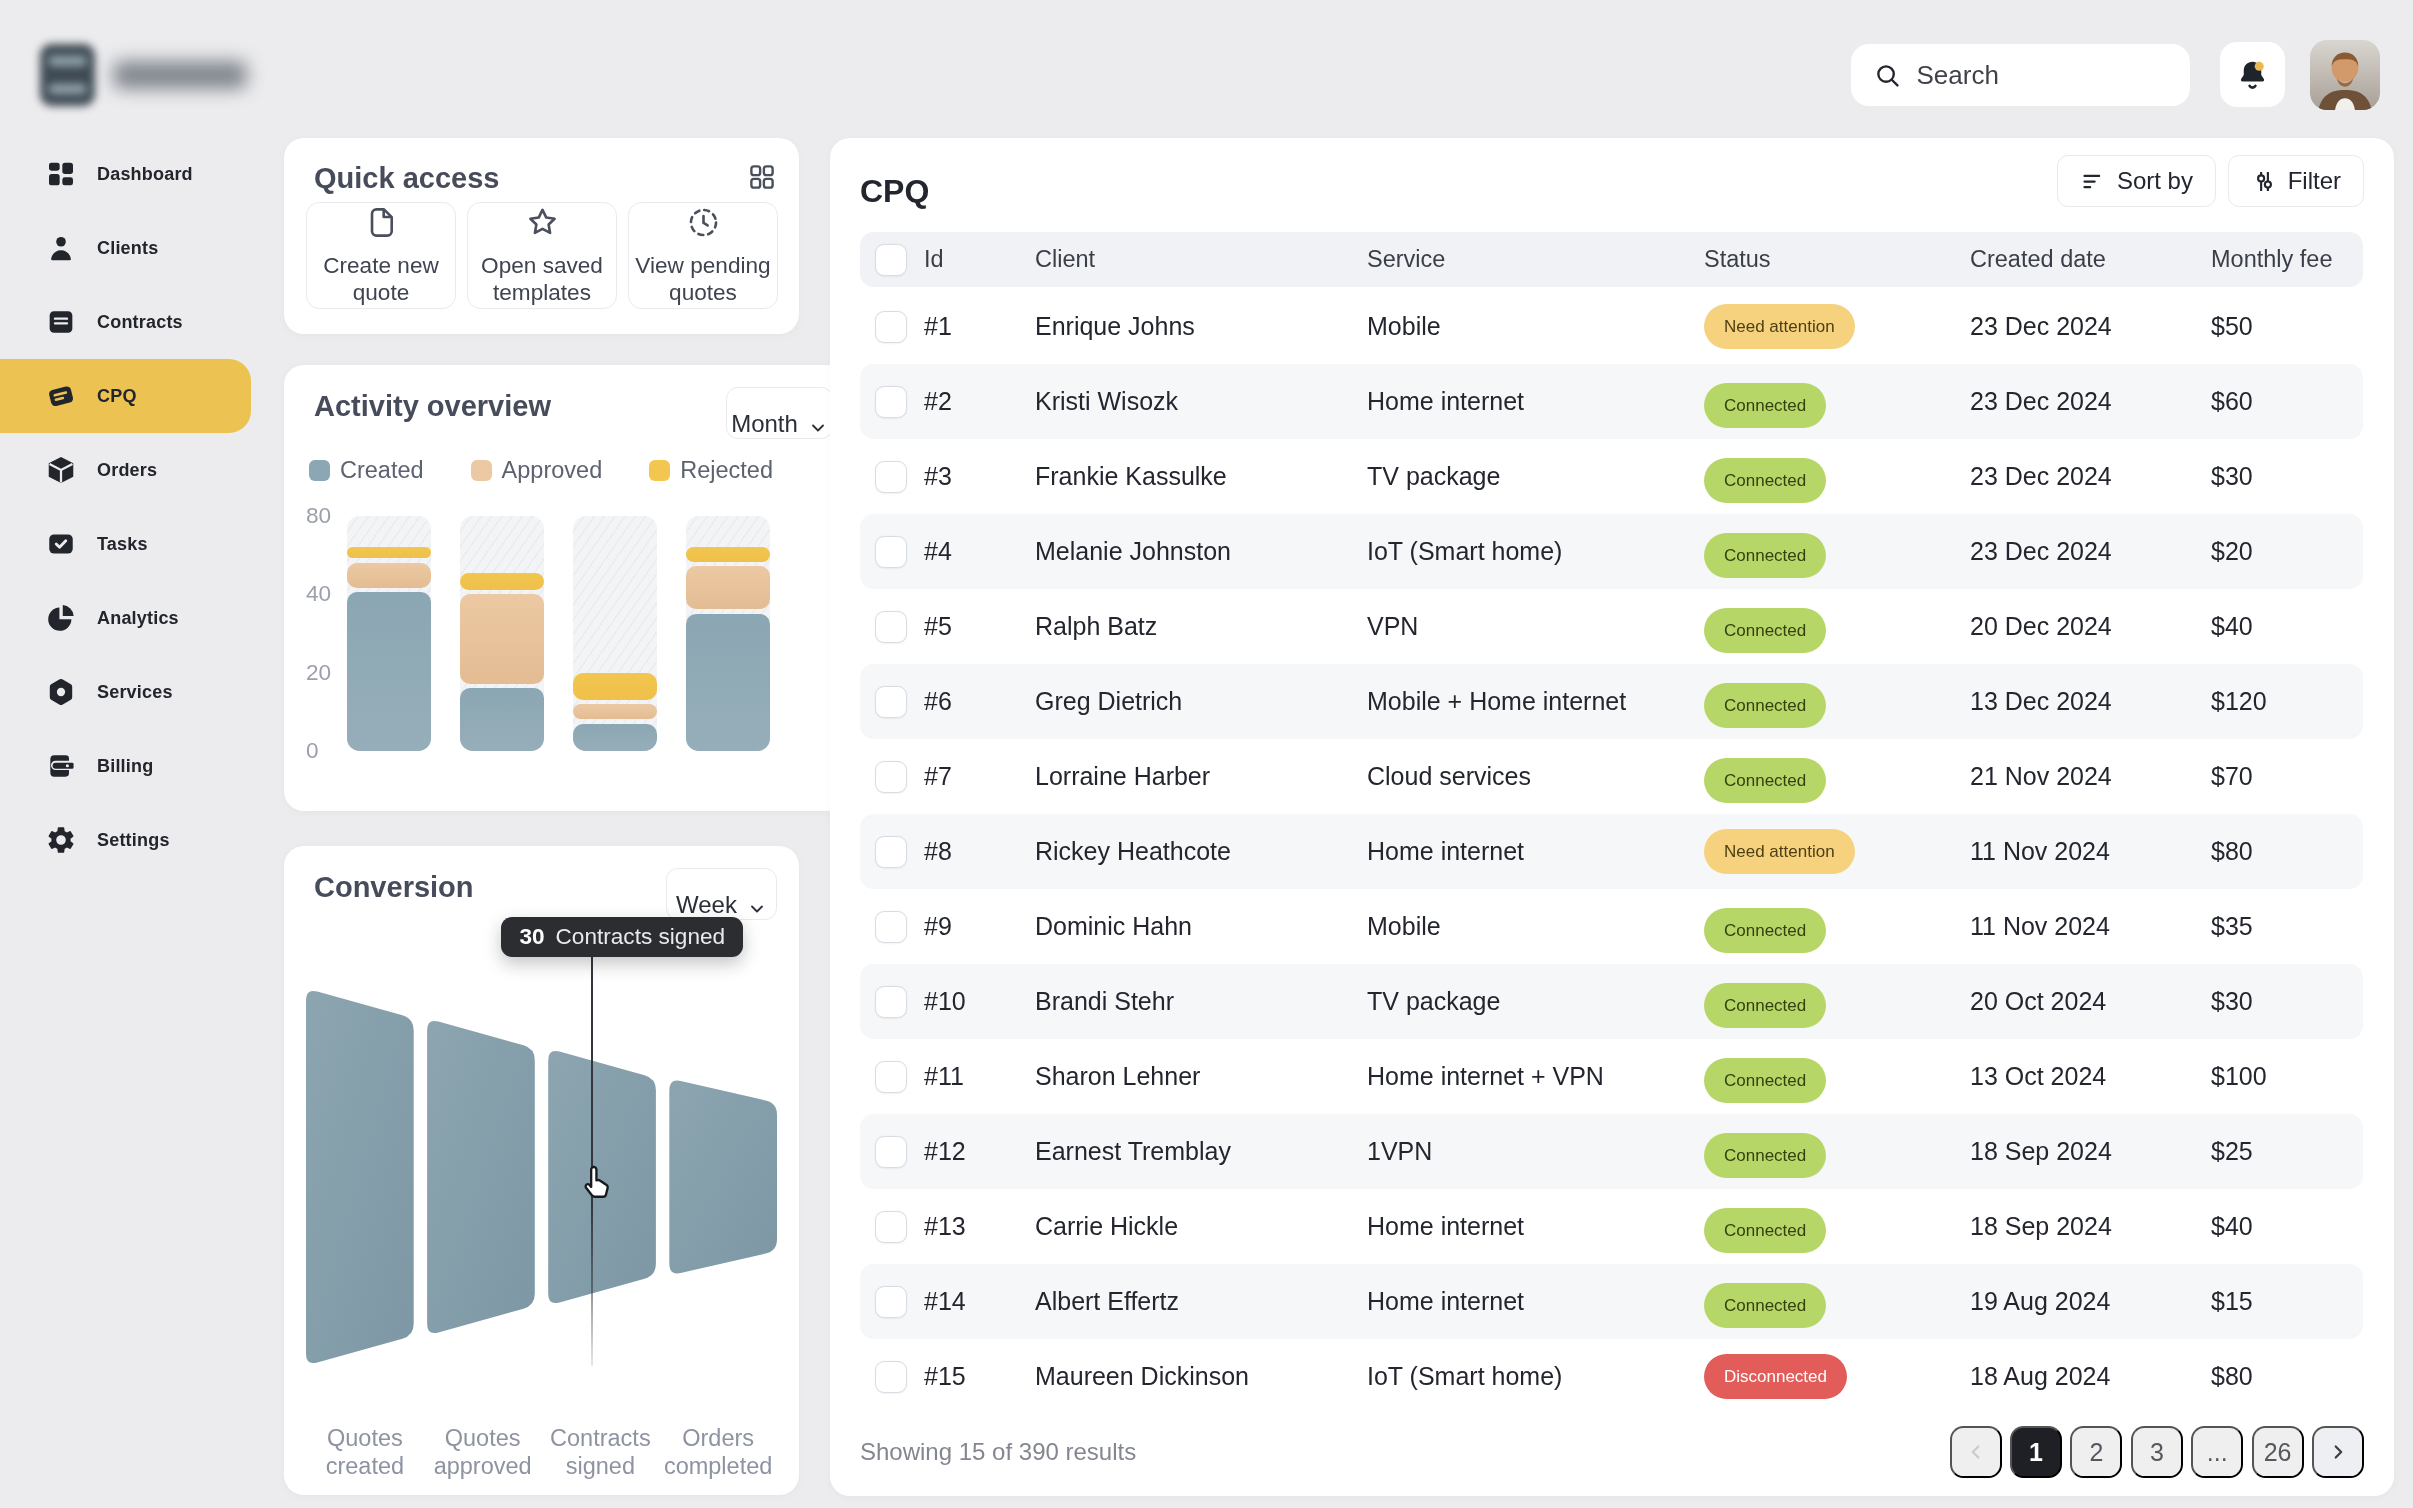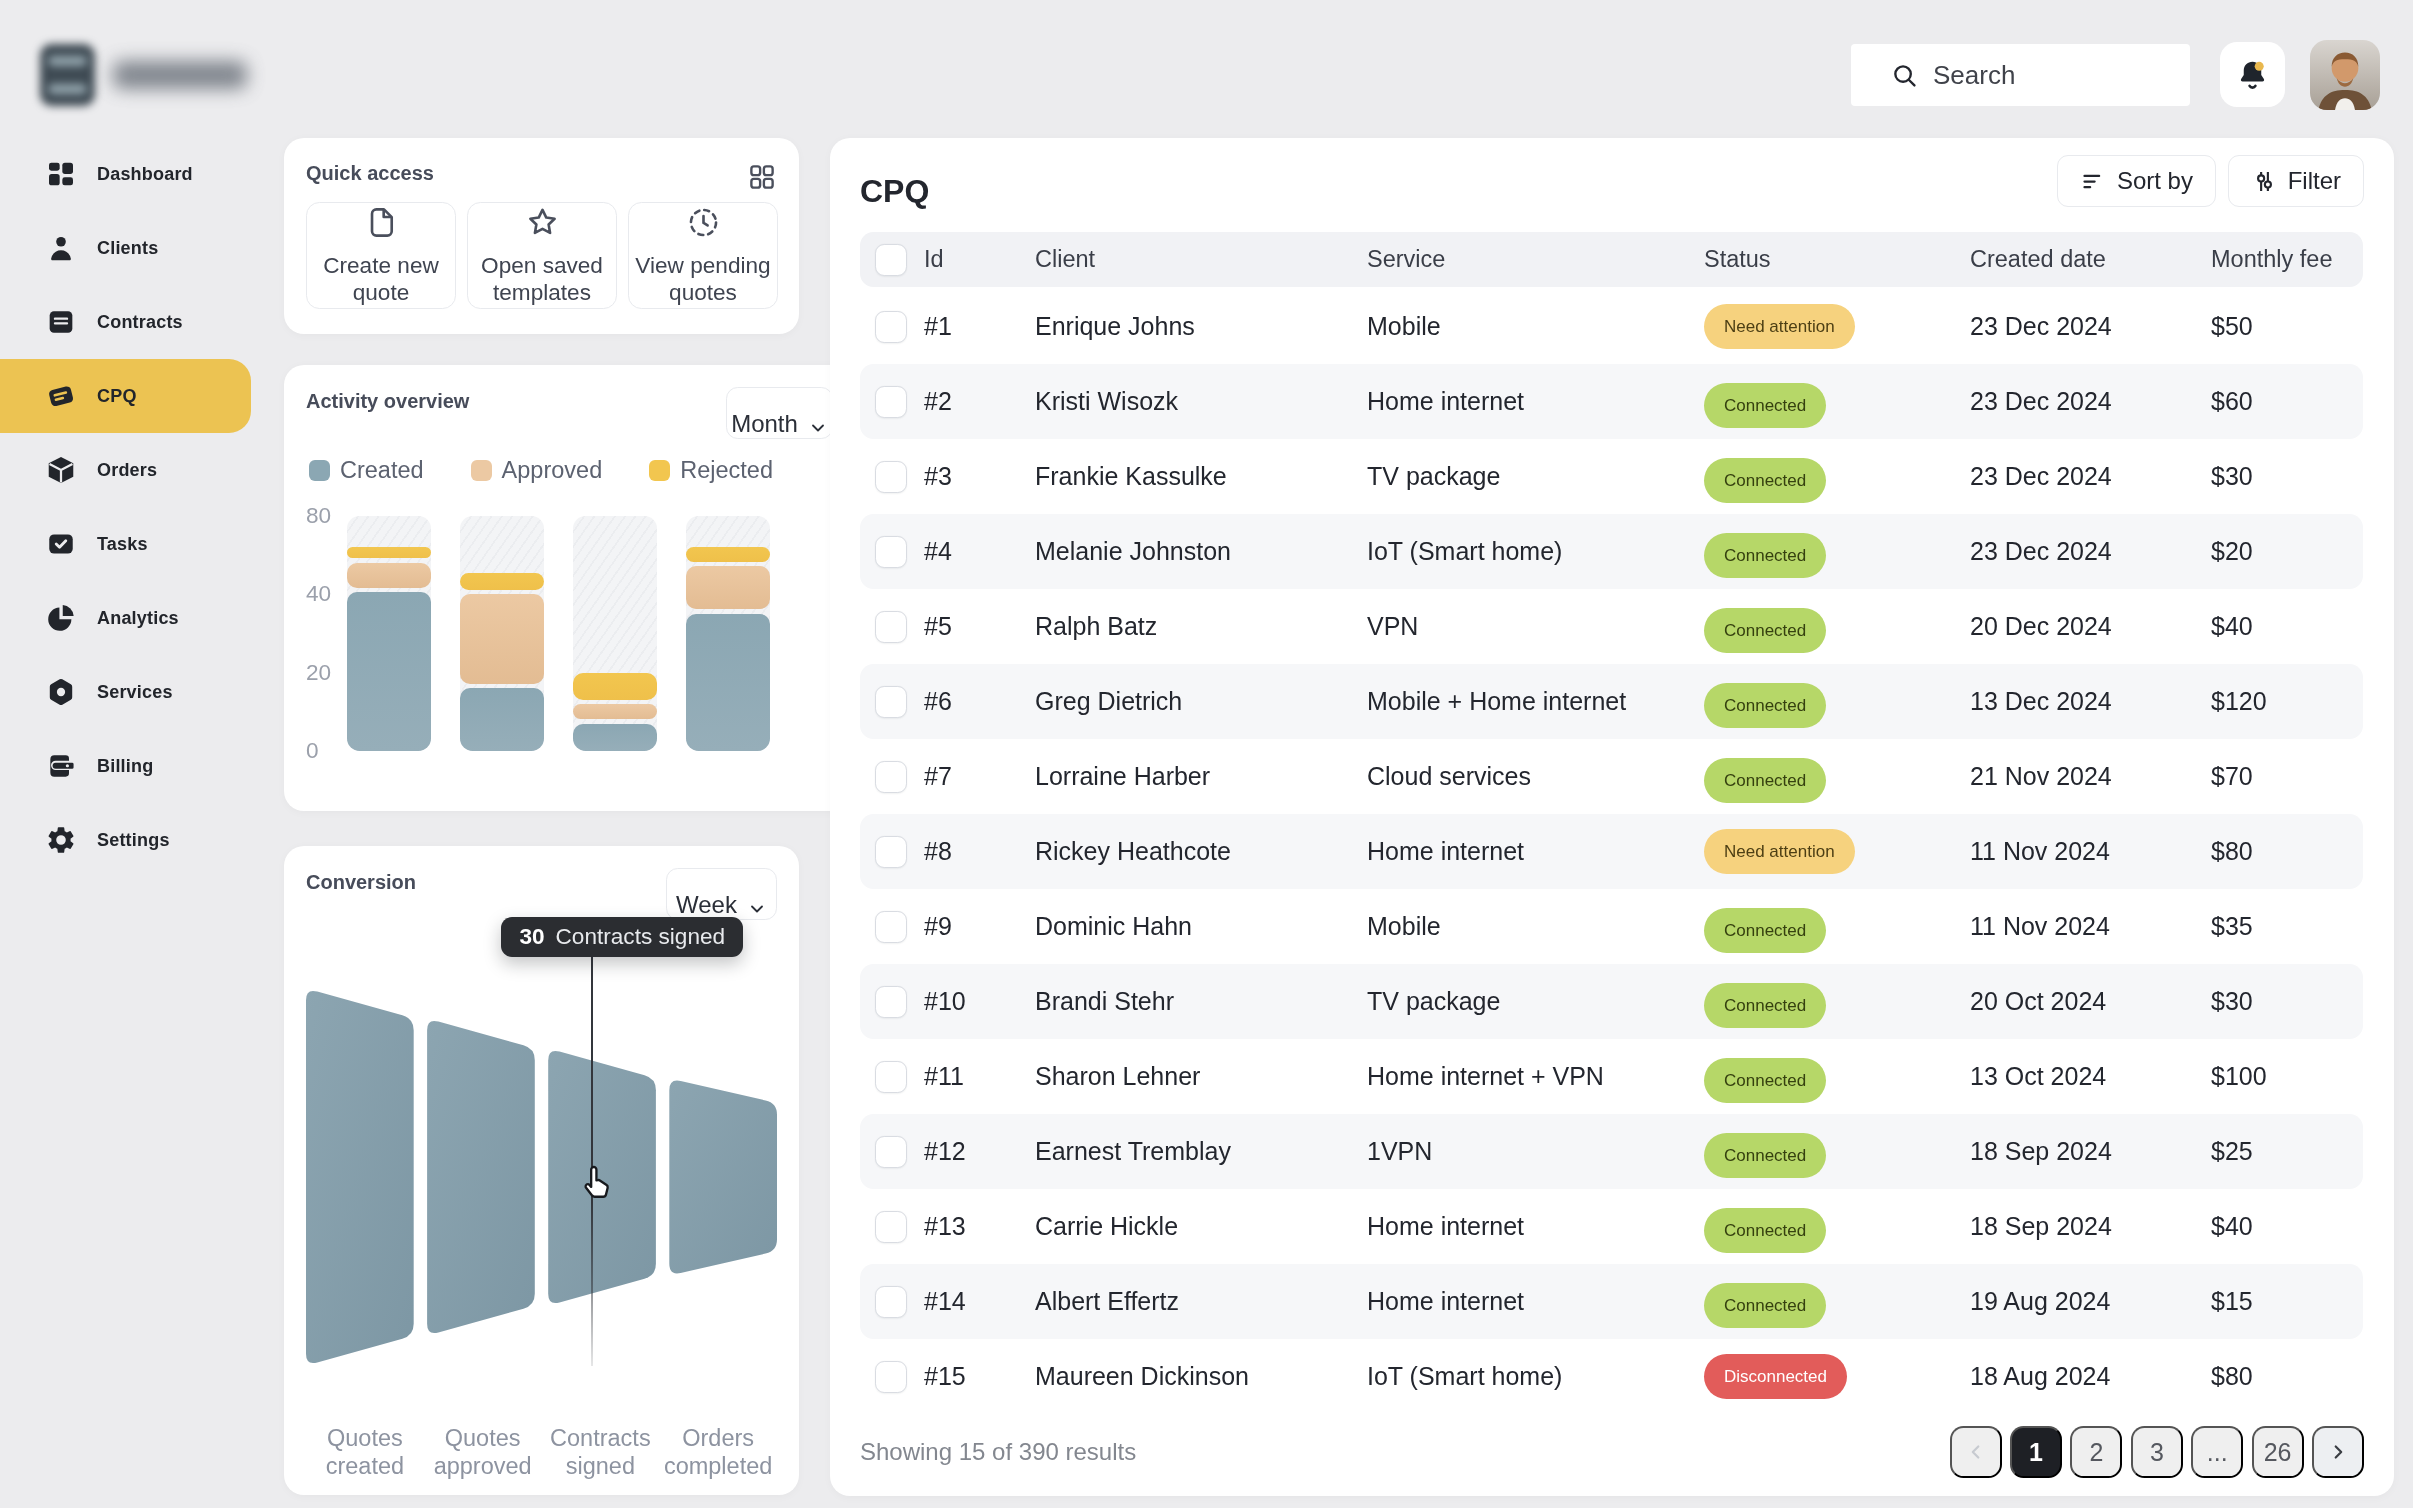--- a/index.html
+++ b/index.html
@@ -19,32 +19,32 @@
   .logo-badge::before { top:11.7px; } .logo-badge::after { bottom:11.7px; }
   .logo-word { width:134px; height:28.5px; background:#5d646e; border-radius:8.4px; filter:blur(9.2px); opacity:.75; }
   nav { position:absolute; left:0; top:137px; width:251px; }
   .side-item { position:relative; height:74px; display:flex; align-items:center; gap:20px; padding-left:45px; cursor:pointer; }
   .side-item .s-ico { width:32px; height:32px; color:#22252b; flex:0 0 32px; }
   .side-item .s-ico svg { width:100%; height:100%; }
   .side-item .s-label { font-size:18px; font-weight:700; color:#22252b; letter-spacing:0.2px; }
   .side-item.active { background:#ecc352; border-radius:0 22px 22px 0; }
 
   
-  .search { position:absolute; left:1851px; top:44px; width:339px; height:62px; background:#fff; border-radius:4px; display:flex; align-items:center; gap:15px; padding:0 22px;justify-content:flex-end; }
+  .search { position:absolute; left:1851px; top:44px; width:339px; height:62px; background:#fff; border-radius:18px; display:flex; align-items:center; gap:15px; padding:0 22px; }
   .search svg { width:28.5px; height:28.5px; }
   .search input { border:0; outline:none; font-size:26px; color:#23262e; width:235px; background:transparent; font-family:inherit; }
   .search input::placeholder { color:#30333b; opacity:.92; }
   .icon-btn { position:absolute; left:2220px; top:42px; width:65px; height:65px; background:#fff; border-radius:17px; display:flex; align-items:center; justify-content:center; cursor:pointer; }
   .icon-btn svg { width:35px; height:35px; }
   .avatar { position:absolute; left:2310px; top:40px; width:70px; height:70px; border-radius:17px; overflow:hidden; cursor:pointer; }
   .avatar svg { width:100%; height:100%; display:block; }
 
   
   #qa-card { left:284px; top:138px; width:515px; height:196px; padding:23.5px 22px; }
-  .card-title { font-size:20px; font-weight:700; color:#474c5a; }
+  .card-title { font-size:29px; font-weight:700; color:#474c5a;margin-left:8px; }
   .qa-grid-ico { position:absolute; right:22px; top:23.5px; width:30px; height:30px; cursor:pointer; }
   .qa-actions { position:absolute; left:22px; top:64px; display:flex; gap:11px; }
   .qa-btn { width:150px; height:107px; border:1.7px solid #e8eaee; border-radius:13.4px; background:#fff; display:flex; flex-direction:column; align-items:center; justify-content:center; gap:8.4px; cursor:pointer; }
   .qa-btn svg { width:35px; height:35px; }
   .qa-btn .qa-label { font-size:22.6px; line-height:27px; color:#3f4450; text-align:center; }
 
   
   #act-card { left:284px; top:365px; width:571px; height:446px; padding:25px 22px; }
   .pill-select { position:absolute; display:flex; align-items:flex-end; gap:10px; justify-content:center; border:1.7px solid #e8eaee; border-radius:11.7px; background:#fff; font-size:24px; color:#2b2f38; cursor:pointer; }
   #act-period { right:22px; top:22px; width:107px; height:52px; }

